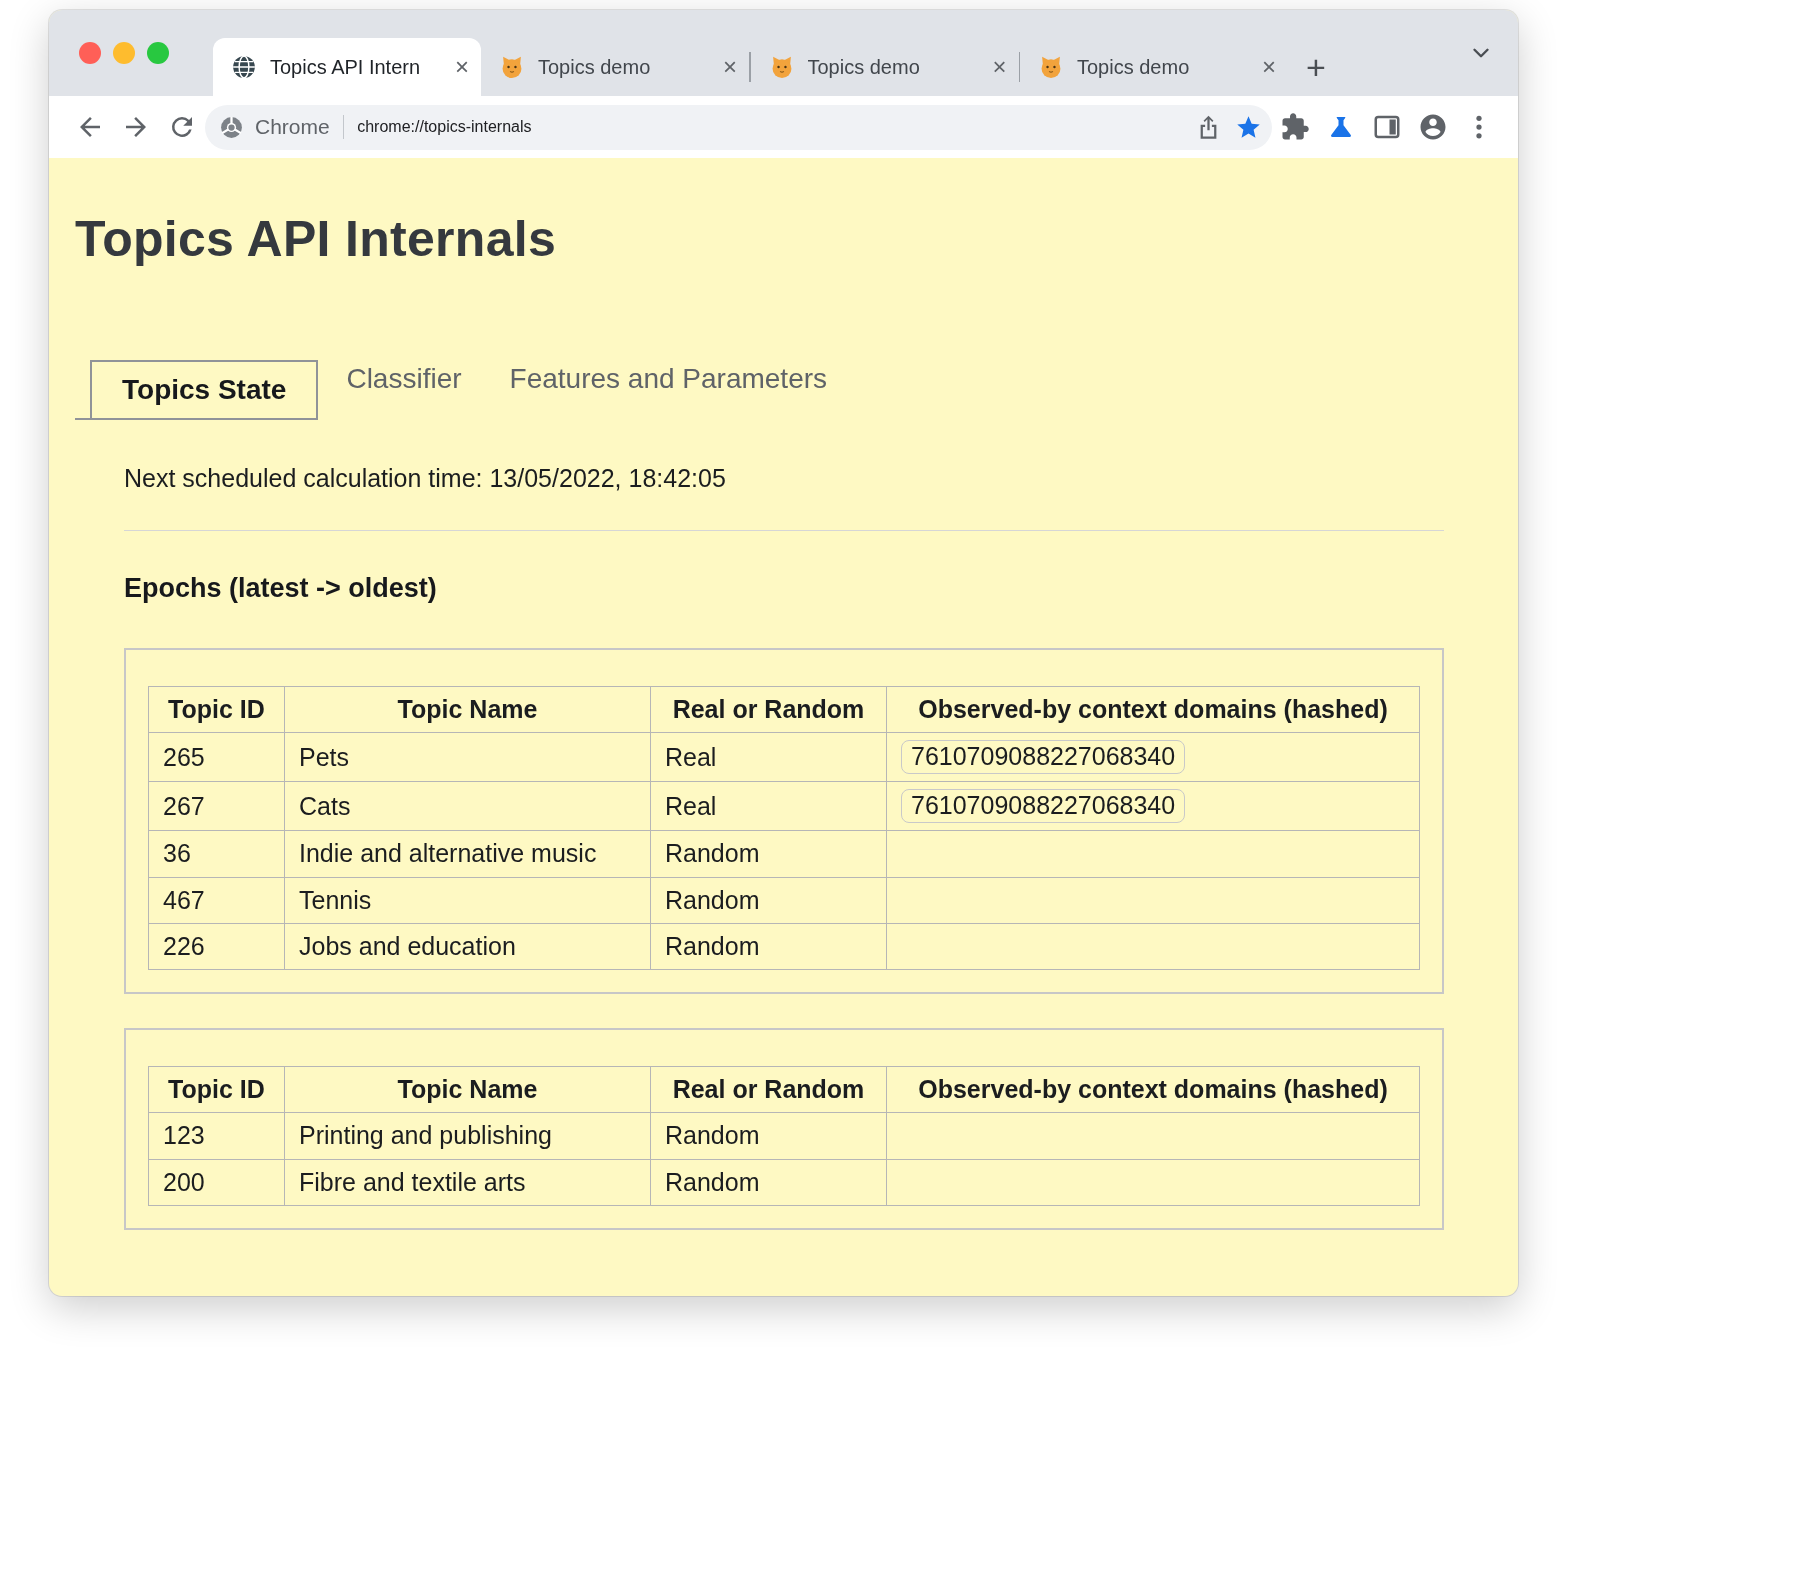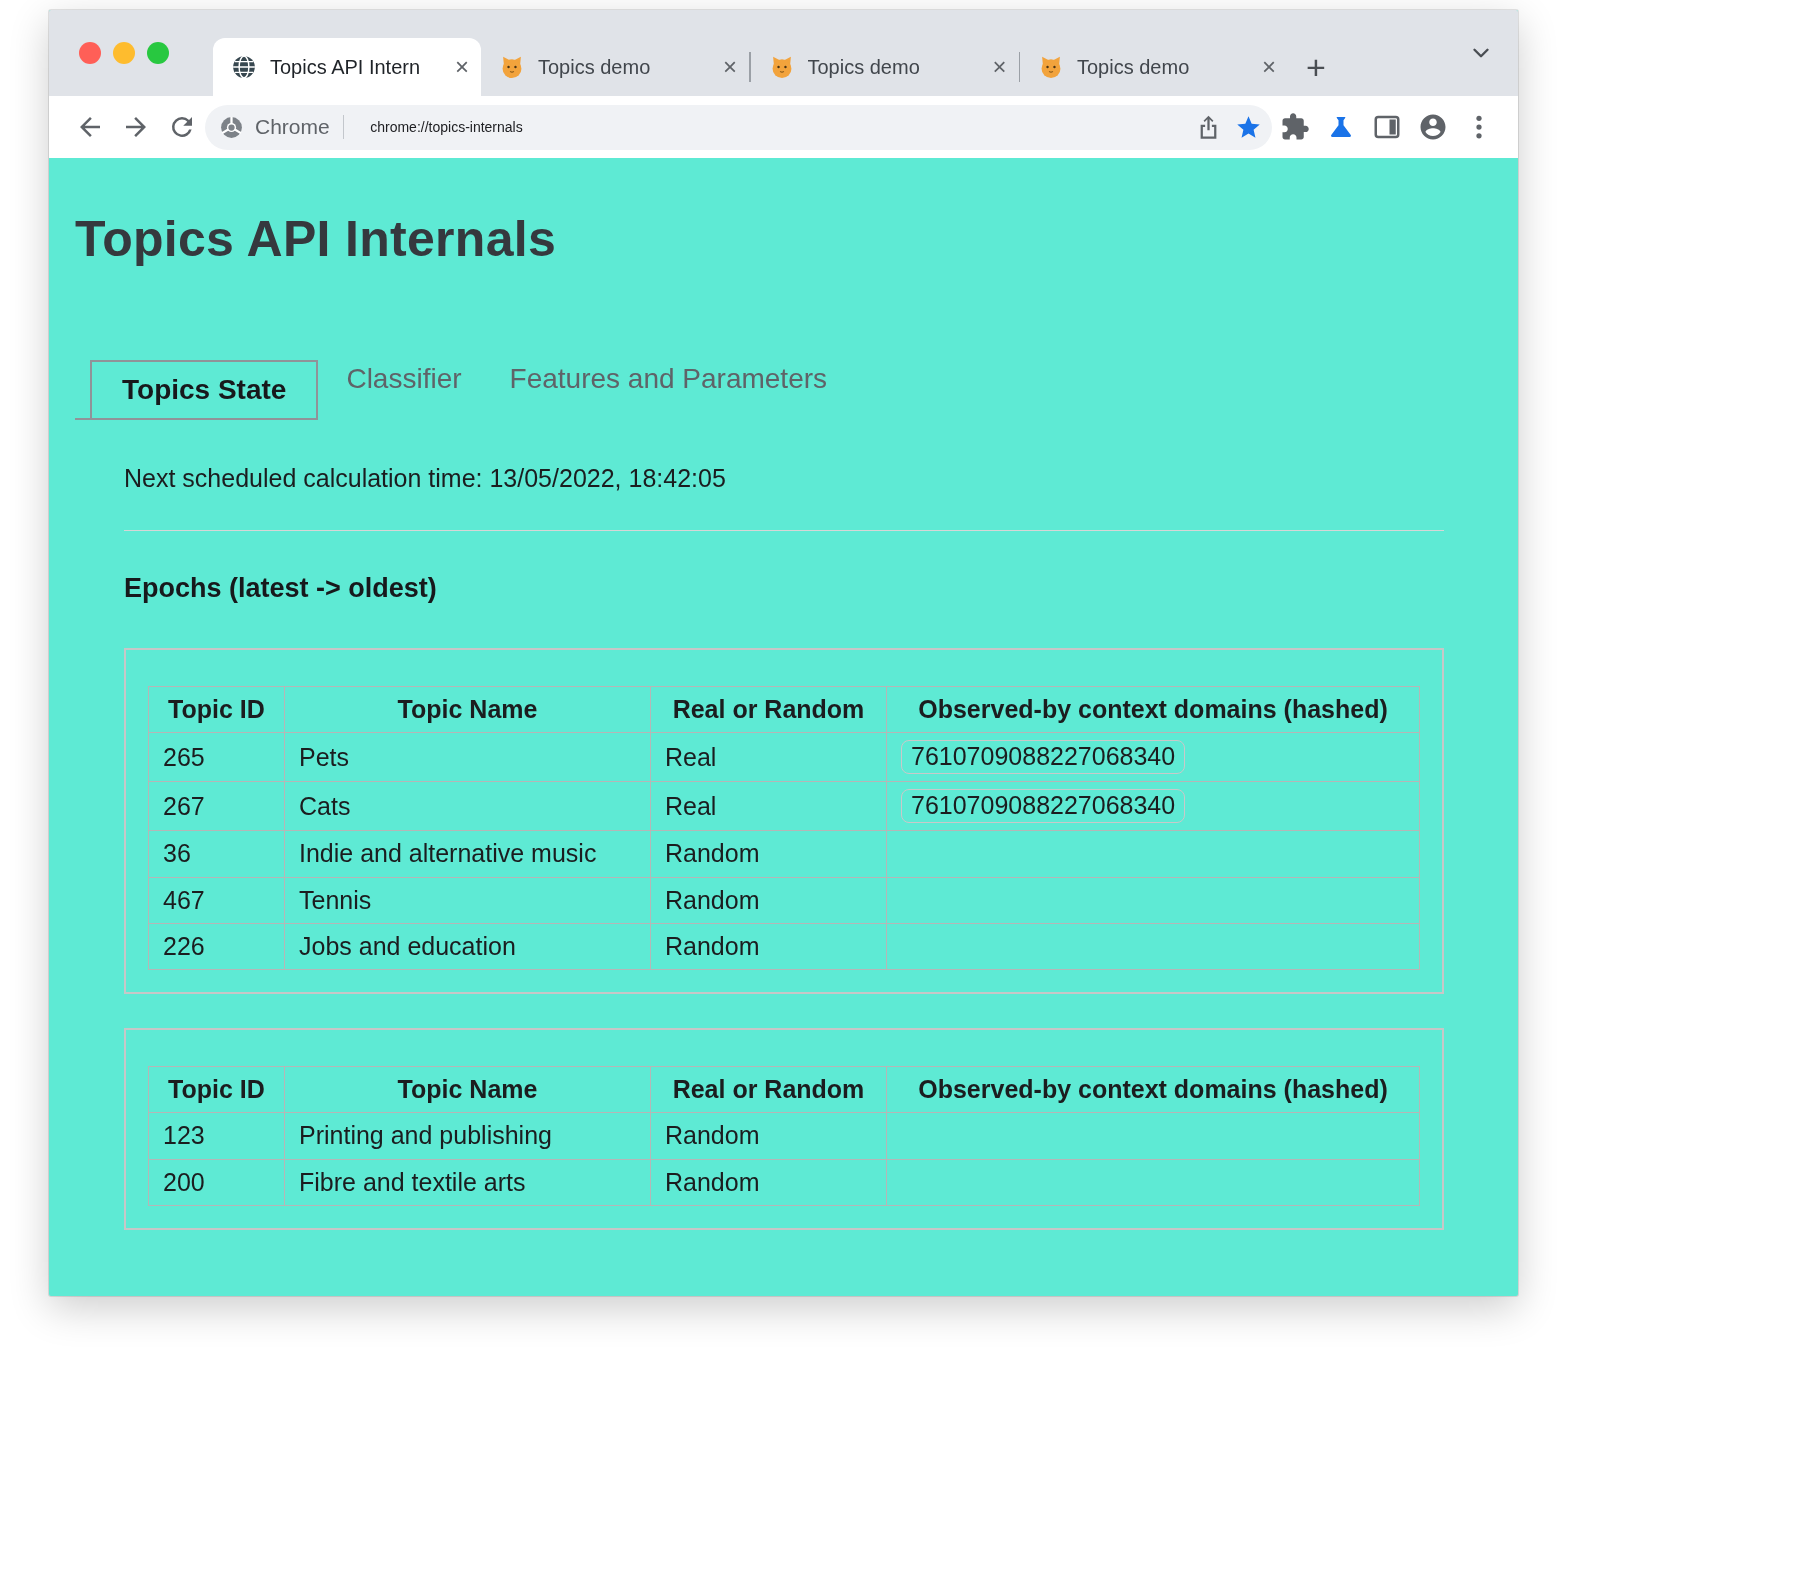--- a/index.html
+++ b/index.html
@@ -2,21 +2,21 @@
 <html><head>
 <meta charset="utf-8">
 <style>
   * { margin:0; padding:0; box-sizing:border-box; }
   html,body { width:1810px; height:1576px; background:#ffffff; overflow:hidden;
               font-family:"Liberation Sans", sans-serif; }
   body { position:relative; }
 
   
   .window { position:absolute; left:49px; top:10px; width:1469px; height:1286px;
-            background:#5eead4; border-radius:2px; overflow:hidden;
+            background:#fef9c3; border-radius:13px; overflow:hidden;
             box-shadow:0 0 0 1px rgba(0,0,0,.10), 0 12px 40px rgba(0,0,0,.20); }
 
   
   .tabstrip { height:86px; background:#e0e3e8; display:flex; align-items:flex-end;
               padding:0 24px 0 30px; }
   .traffic { display:flex; gap:12px; align-self:center; margin-right:44px; flex:none; }
   .dot { width:22px; height:22px; border-radius:50%; }
   .dot.red { background:#ff5f57; } .dot.yellow { background:#febc2e; } .dot.green { background:#28c840; }
 
   .tab { width:268px; height:58px; display:flex; align-items:center;
@@ -38,21 +38,21 @@
   .toolbar { height:62px; background:#fff; display:flex; align-items:center;
              padding:0 16px 0 18px; }
   .tb-btn { width:46px; height:46px; border-radius:50%; display:flex;
             align-items:center; justify-content:center; flex:none; }
   .tb-btn svg { width:30px; height:30px; display:block; }
   .omnibox { flex:1; height:45px; background:#f0f2f5; border-radius:23px;
              display:flex; align-items:center; padding:0 4px 0 14px; min-width:0; }
   .omni-logo { flex:none; } .omni-logo svg { width:25px; height:25px; display:block; }
   .omni-site { font-size:21px; color:#5f6368; margin:0 13px 0 11px; flex:none; }
   .omni-sep { width:1.5px; height:24px; background:#c3c7cc; flex:none; }
-  .omni-url { font-size:14px; color:#202124; margin-left:26px; flex:1;
+  .omni-url { font-size:16px; color:#202124; margin-left:13px; flex:1;
               white-space:nowrap; overflow:hidden; }
   .omni-btn { width:40px; height:40px; border-radius:50%; display:flex;
               align-items:center; justify-content:center; flex:none; }
   .omni-btn svg { width:27px; height:27px; display:block; }
 
   
   .content { padding-left:26px; color:#202124; }
   h1.page-title { margin:52px 0 70px; font-size:50px; font-weight:700;
                   color:#35393e; letter-spacing:.3px; }
 

